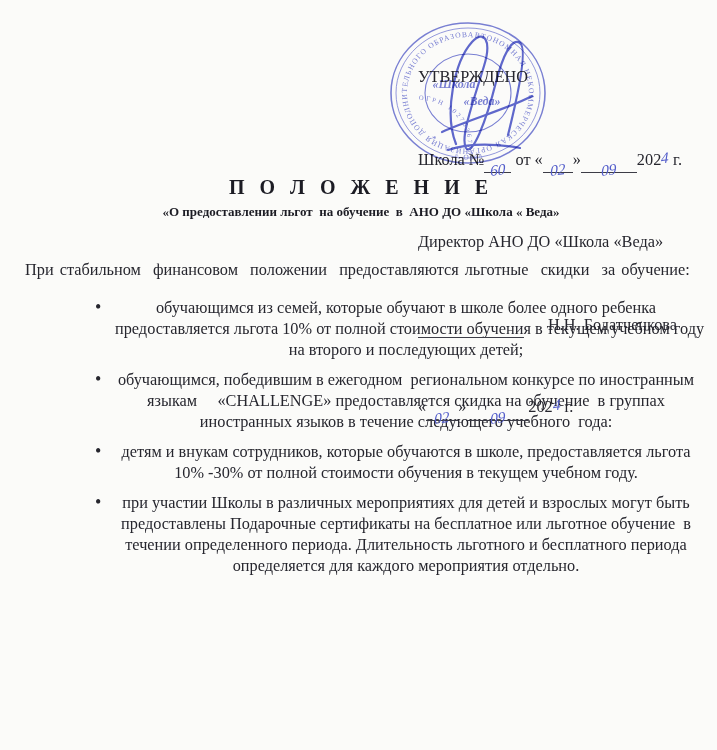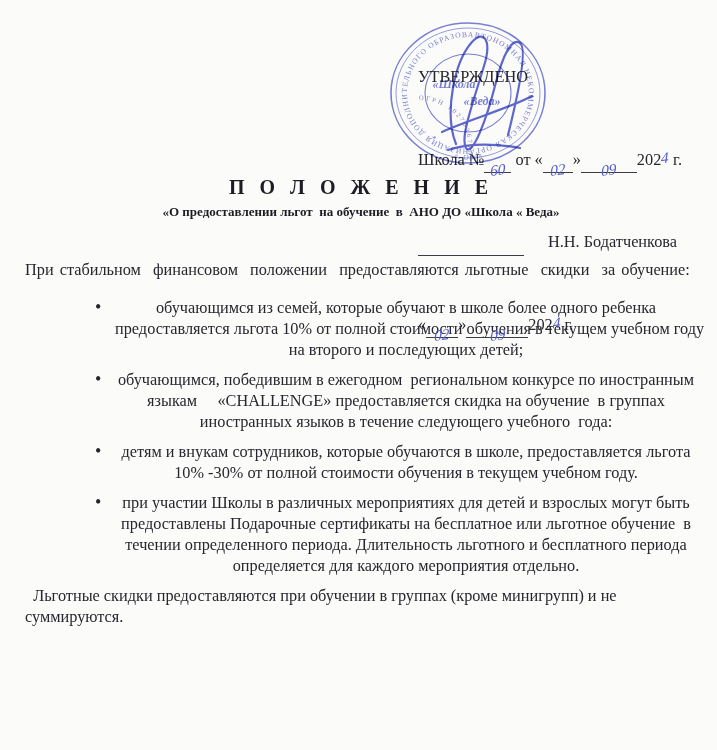--- a/index.html
+++ b/index.html
@@ -82,20 +82,21 @@
   }
 </style>
 </head>
 <body>
 
 <div class="page">
 
   <div class="approval">
     <div class="line">УТВЕРЖДЕНО</div>
     <div class="line"><span>Школа №</span><span class="fill" style="width:27px"><span class="hw">60</span></span><span> от «</span><span class="fill" style="width:30px"><span class="hw">02</span></span><span>»</span><span class="fill" style="width:56px"><span class="hw">09</span></span><span>202</span><span class="hw hw-inline">4</span><span> г.</span></div>
+    <div class="line">Директор АНО ДО «Школа «Веда»</div>
     <div class="line"><span class="fill" style="width:106px"></span><span class="name-part">Н.Н. Бодатченкова</span></div>
     <div class="line"><span>«</span><span class="fill" style="width:32px"><span class="hw">02</span></span><span>»</span><span class="fill" style="width:62px"><span class="hw">09</span></span><span>202</span><span class="hw hw-inline">4</span><span> г.</span></div>
   </div>
 
   <svg class="stamp" width="168" height="150" viewBox="0 0 168 150">
     <defs>
       <path id="ringTop" d="M 84 17 A 61 56 0 1 1 83.9 17"></path>
       <path id="ringNum" d="M 35 80 A 49 45 0 1 1 34.9 80"></path>
       <path id="cityArc" d="M 52 126 A 42 38 0 0 0 118 124"></path>
     </defs>
@@ -144,17 +145,15 @@
 10% -30% от полной стоимости обучения в текущем учебном году.</div>
       </li>
       <li>
         <div class="bullet-text">при участии Школы в различных мероприятиях для детей и взрослых могут быть
 предоставлены Подарочные сертификаты на бесплатное или льготное обучение  в
 течении определенного периода. Длительность льготного и бесплатного периода
 определяется для каждого мероприятия отдельно.</div>
       </li>
     </ul>
 
-    <div class="closing">  Льготные скидки предоставляются при обучении в группах (кроме минигрупп) и не
-суммируются.</div>
   </div>
 
 </div>
 
 </body></html>

